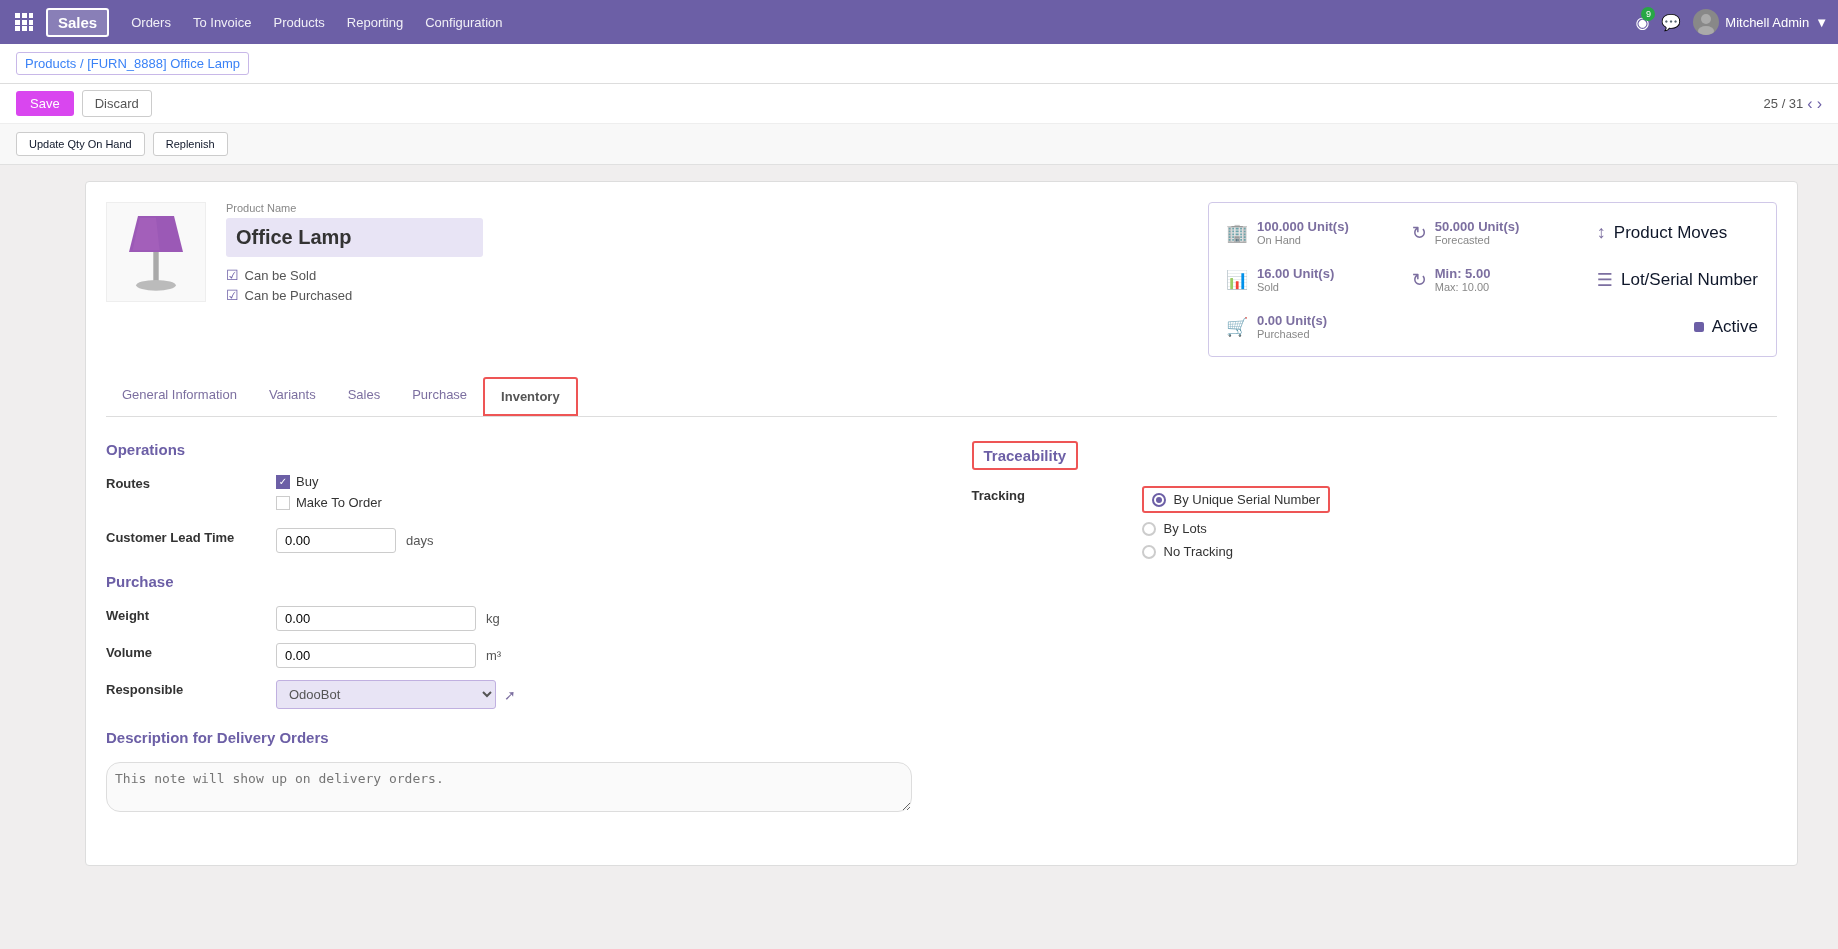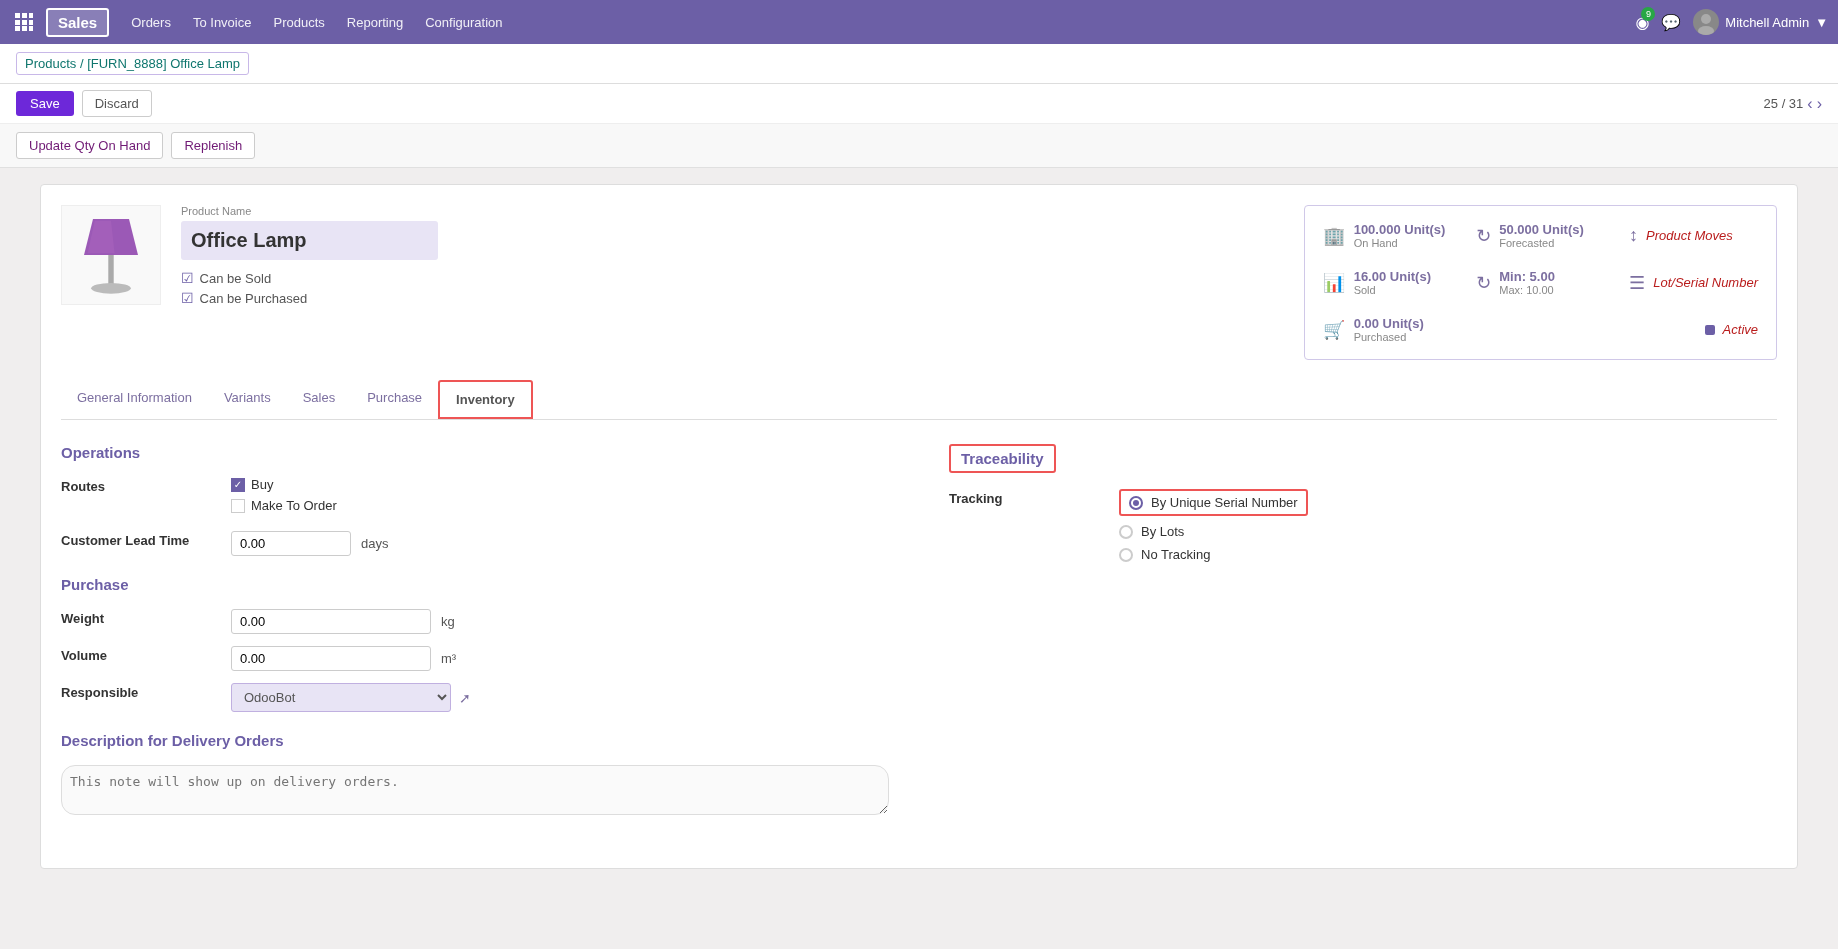--- a/index.html
+++ b/index.html
@@ -49,75 +49,76 @@
     
     .breadcrumb-bar {
       background: white;
       padding: 8px 16px;
       border-bottom: 1px solid #ddd;
       display: flex;
       align-items: center;
       gap: 8px;
     }
     .breadcrumb-link {
-      color: #0f766e; cursor: pointer; text-decoration: none;
+      color: #3b82f6; cursor: pointer; text-decoration: none;
       border: 1px solid #c8b8e8;
       padding: 3px 8px;
       border-radius: 3px;
       font-size: 13px;
     }
 
     
     .action-bar {
       background: white;
       padding: 6px 16px;
       border-bottom: 1px solid #eee;
       display: flex;
       align-items: center;
       gap: 8px;
     }
     .btn-save {
-      background: #6d28d9; color: white; border: none;
+      background: #d946ef; color: white; border: none;
       padding: 5px 14px; border-radius: 3px; cursor: pointer; font-size: 13px;
     }
     .btn-discard {
       background: white; color: #555; border: 1px solid #ccc;
       padding: 5px 12px; border-radius: 3px; cursor: pointer; font-size: 13px;
     }
     .pager {
       margin-left: auto; display: flex; align-items: center; gap: 4px; color: #555;
     }
     .pager-btn { cursor: pointer; color: #6c5fa6; font-size: 16px; border: none; background: none; }
 
     
     .top-actions {
       background: #f8f8f8;
       padding: 8px 16px;
       border-bottom: 1px solid #e0e0e0;
       display: flex; gap: 8px;
     }
     .btn-action {
       background: white; border: 1px solid #ccc;
-      padding: 5px 12px; border-radius: 3px; cursor: pointer; font-size: 13px; color: #701a75;
+      padding: 5px 12px; border-radius: 3px; cursor: pointer; font-size: 11px; color: #0f172a;
     }
 
     
     .main-content {
       padding: 16px 40px;
       background: #f0eeee;
       min-height: calc(100vh - 130px);
     }
 
     
     .product-card {
       background: white;
       border-radius: 4px;
       border: 1px solid #ddd;
       padding: 20px;
       margin-bottom: 0;
+      margin-left: 45px;
     }
 
     
     .product-header {
       display: flex;
       gap: 20px;
       margin-bottom: 20px;
     }
     .product-image {
       width: 100px; height: 100px;
@@ -155,21 +156,21 @@
       background: white;
     }
     .stat-item {
       display: flex; align-items: center; gap: 8px; cursor: pointer;
       padding: 6px 8px;
     }
     .stat-icon { color: #7c6fa0; font-size: 18px; flex-shrink: 0; }
     .stat-values { }
     .stat-main { color: #7c6fa0; font-size: 13px; font-weight: bold; }
     .stat-sub { color: #888; font-size: 11px; }
-    .stat-label-only { color: #b91c1c; font-size: 13px; cursor: pointer; font-style: italic; }
+    .stat-label-only { color: #0f172a; font-size: 17px; cursor: pointer; }
     .stat-item-active { display: flex; align-items: center; gap: 8px; cursor: pointer; padding: 6px 8px; justify-content: flex-end; }
     .active-dot { width: 10px; height: 10px; background: #6c5fa6; border-radius: 2px; }
 
     
     .tabs {
       display: flex; gap: 0; border-bottom: 1px solid #ddd;
       margin-bottom: 24px;
     }
     .tab {
       padding: 10px 16px; cursor: pointer; color: #7c6fa0;

